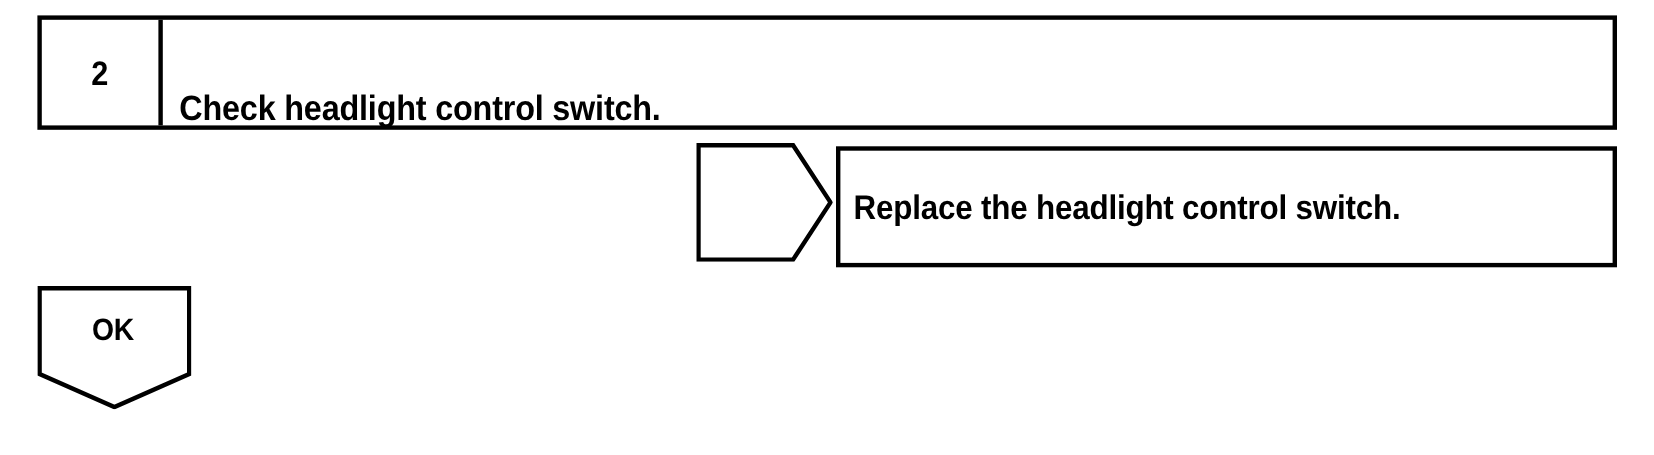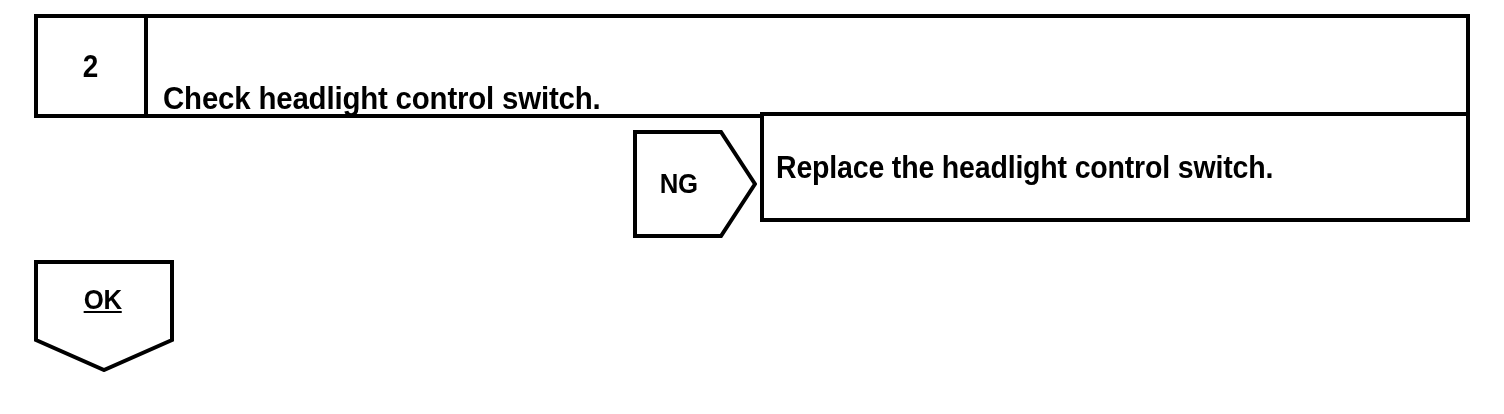--- a/index.html
+++ b/index.html
@@ -85,21 +85,21 @@
     font-size: 28px;
     font-weight: bold;
     line-height: 1;
     letter-spacing: -0.3px;
     transform: scaleX(0.92);
   }
 
   .result-box {
     position: absolute;
     left: 760px;
-    top: 112px;
+    top: 133px;
     width: 710px;
     height: 110px;
     box-sizing: border-box;
     border: 4px solid #000000;
     background: #ffffff;
     display: flex;
     align-items: center;
     padding-left: 12px;
   }
   .result-text {
@@ -124,21 +124,20 @@
   .ok-label {
     position: absolute;
     left: 34px;
     top: 260px;
     width: 138px;
     height: 80px;
     display: flex;
     align-items: center;
     justify-content: center;
     pointer-events: none;
-    text-decoration: underline;
   }
   .ok-label span {
     font-size: 28px;
     font-weight: bold;
     line-height: 1;
     letter-spacing: -0.3px;
     transform: scaleX(0.92);
   }
 </style>
 </head>
@@ -153,23 +152,20 @@
     <div class="step-text-cell">
       <span class="step-text">Check headlight control switch.</span>
     </div>
   </div>
 
   <div class="ng-arrow">
     <svg width="124" height="108" viewBox="0 0 124 108" xmlns="http://www.w3.org/2000/svg">
       <polygon points="2,2 88,2 122,54 88,106 2,106" fill="#ffffff" stroke="#000000" stroke-width="4" stroke-linejoin="miter"></polygon>
     </svg>
   </div>
-  <div class="ng-label">
-    <span>NG</span>
-  </div>
 
   <div class="result-box">
     <span class="result-text">Replace the headlight control switch.</span>
   </div>
 
   <div class="ok-arrow">
     <svg width="140" height="112" viewBox="0 0 140 112" xmlns="http://www.w3.org/2000/svg">
       <polygon points="2,2 138,2 138,80 70,110 2,80" fill="#ffffff" stroke="#000000" stroke-width="4" stroke-linejoin="miter"></polygon>
     </svg>
   </div>

